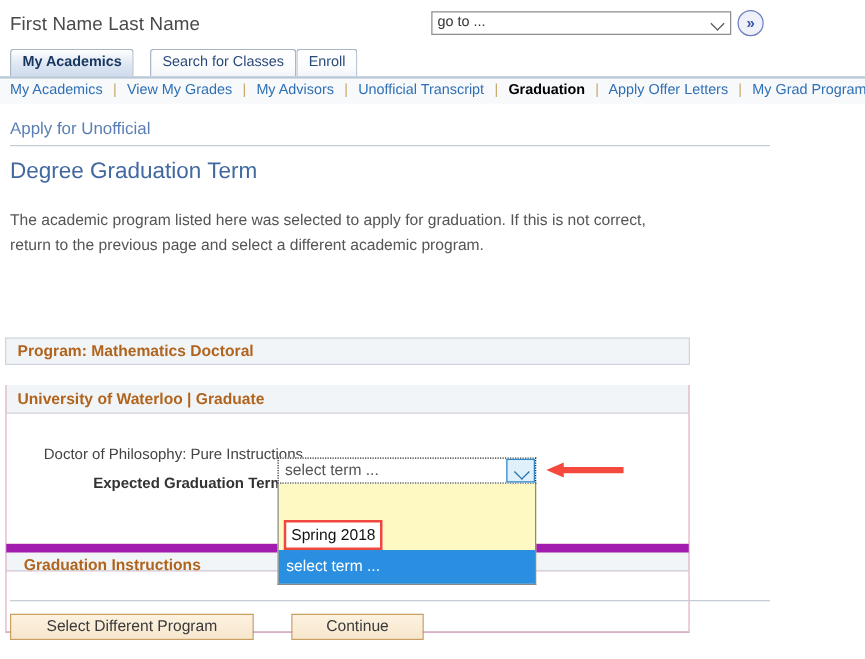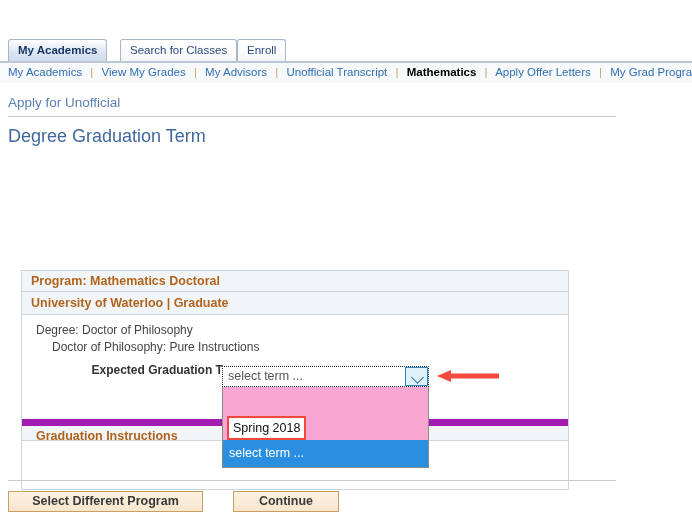--- a/index.html
+++ b/index.html
@@ -92,31 +92,32 @@
     font-size:18px; color:#41699f; white-space:nowrap;
   }
 
   
   .para { position:absolute; left:8px; font-size:12.5px; color:#555; line-height:20px; }
   .para.p1 { top:166px; width:540px; }
   .para.p2 { top:226px; width:540px; }
 
   
   .ptable {
-    position:absolute; left:21px; top:270px; width:548px;
+    position:absolute; left:4px; top:270px; width:548px;
   }
   .prog-hdr {
     width:548px; height:22px;
     background:#f2f5f7; border:1px solid #cfd6dd;
     color:#b0641e; font-weight:bold; font-size:12.5px;
     line-height:20px; padding-left:9px; white-space:nowrap;
   }
   .inner-box {
     width:548px; border:1px solid #cfd6dd; border-top:none;
     background:#be185d;
+    margin-top:16px;
   }
   .inst-hdr {
     height:23px; background:#f2f5f7;
     border-bottom:1px solid #cfd6dd;
     color:#b0641e; font-weight:bold; font-size:12.5px;
     line-height:22px; padding-left:9px; white-space:nowrap;
   }
   .body-pane { position:relative; height:104px; background:#fff; }
   .degree1 {
     position:absolute; left:14px; top:8px;
@@ -152,21 +153,21 @@
     background:#dff0fb; border:1px solid #2e86c8;
   }
   .dd-btn::before {
     content:""; position:absolute; left:7px; top:5px;
     width:8px; height:8px;
     border-left:1.6px solid #1f6fae; border-bottom:1.6px solid #1f6fae;
     transform: rotate(-45deg);
   }
   .dd-list {
     position:absolute; left:0; top:21px; width:207px;
-    background:#f9a8d4; border:1px solid #8a8a8a; border-top:none;
+    background:#fef9c3; border:1px solid #8a8a8a; border-top:none;
   }
   .dd-opt {
     height:25px; font-size:12.5px; color:#222;
     line-height:24px; padding-left:6px; white-space:nowrap;
   }
   .dd-opt.blank { height:28px; }
   .dd-opt.hl {
     position:relative;
   }
   .dd-opt.hl .boxed {
@@ -186,65 +187,76 @@
   
   .foot-rule {
     position:absolute; left:8px; top:480px; width:608px; height:1px;
     background:#c6ccd4;
   }
   .btn {
     position:absolute; top:491px; height:21px;
     background: linear-gradient(to bottom,#fdf2e0 0%, #f7e6cd 100%);
     border:1px solid #c9a062;
     font-size:12.5px; color:#3a3a3a; line-height:19px;
-    text-align:center; white-space:nowrap;font-weight:bold;
+    text-align:center; white-space:nowrap;
   }
   .btn.b1 { left:8px; width:195px; }
   .btn.b2 { left:233px; width:106px; }
 </style>
 </head>
 <body>
 
 <div class="page">
 
+  <div class="hdr">
+    <div class="username">First Name Last Name</div>
+
+    <div class="goto-wrap">
+      <div class="goto-select">
+        <span>go to ...</span>
+        <span class="goto-caret"></span>
+      </div>
+      <div class="goto-btn">»</div>
+    </div>
+  </div>
 
   <div class="tabs">
     <div class="tab active" style="left:8px;">My Academics</div>
     <div class="tab inactive" style="left:120px;">Search for Classes</div>
     <div class="tab inactive" style="left:237px;">Enroll</div>
   </div>
   <div class="tabrule"></div>
 
   <div class="subnav">
     <a>My Academics</a>
     <span class="sep">|</span>
     <a>View My Grades</a>
     <span class="sep">|</span>
     <a>My Advisors</a>
     <span class="sep">|</span>
     <a>Unofficial Transcript</a>
     <span class="sep">|</span>
-    <span class="cur">Mathematics</span>
+    <span class="cur">Graduation</span>
     <span class="sep">|</span>
     <a>Apply Offer Letters</a>
     <span class="sep">|</span>
     <a>My Grad Program</a>
   </div>
 
   <div class="crumb">Apply for Unofficial</div>
   <div class="crumb-rule"></div>
   <div class="ptitle">Degree Graduation Term</div>
 
+  <div class="para p1">The academic program listed here was selected to apply for graduation. If this is not correct, return to the previous page and select a different academic program.</div>
 
   <div class="ptable">
     <div class="prog-hdr">Program: Mathematics Doctoral</div>
     <div class="inner-box">
       <div class="inst-hdr">University of Waterloo | Graduate</div>
       <div class="body-pane">
-        <div class="degree1">Degree: Doctor of Philosophy</div>
         <div class="degree2">Doctor of Philosophy: Pure Instructions</div>
         <div class="term-label">Expected Graduation Term</div>
       </div>
       <div class="grad-instr-row">Graduation Instructions</div>
       <div class="instr-pane"></div>
     </div>
   </div>
 
   <div class="dd">
     <div class="dd-field">

